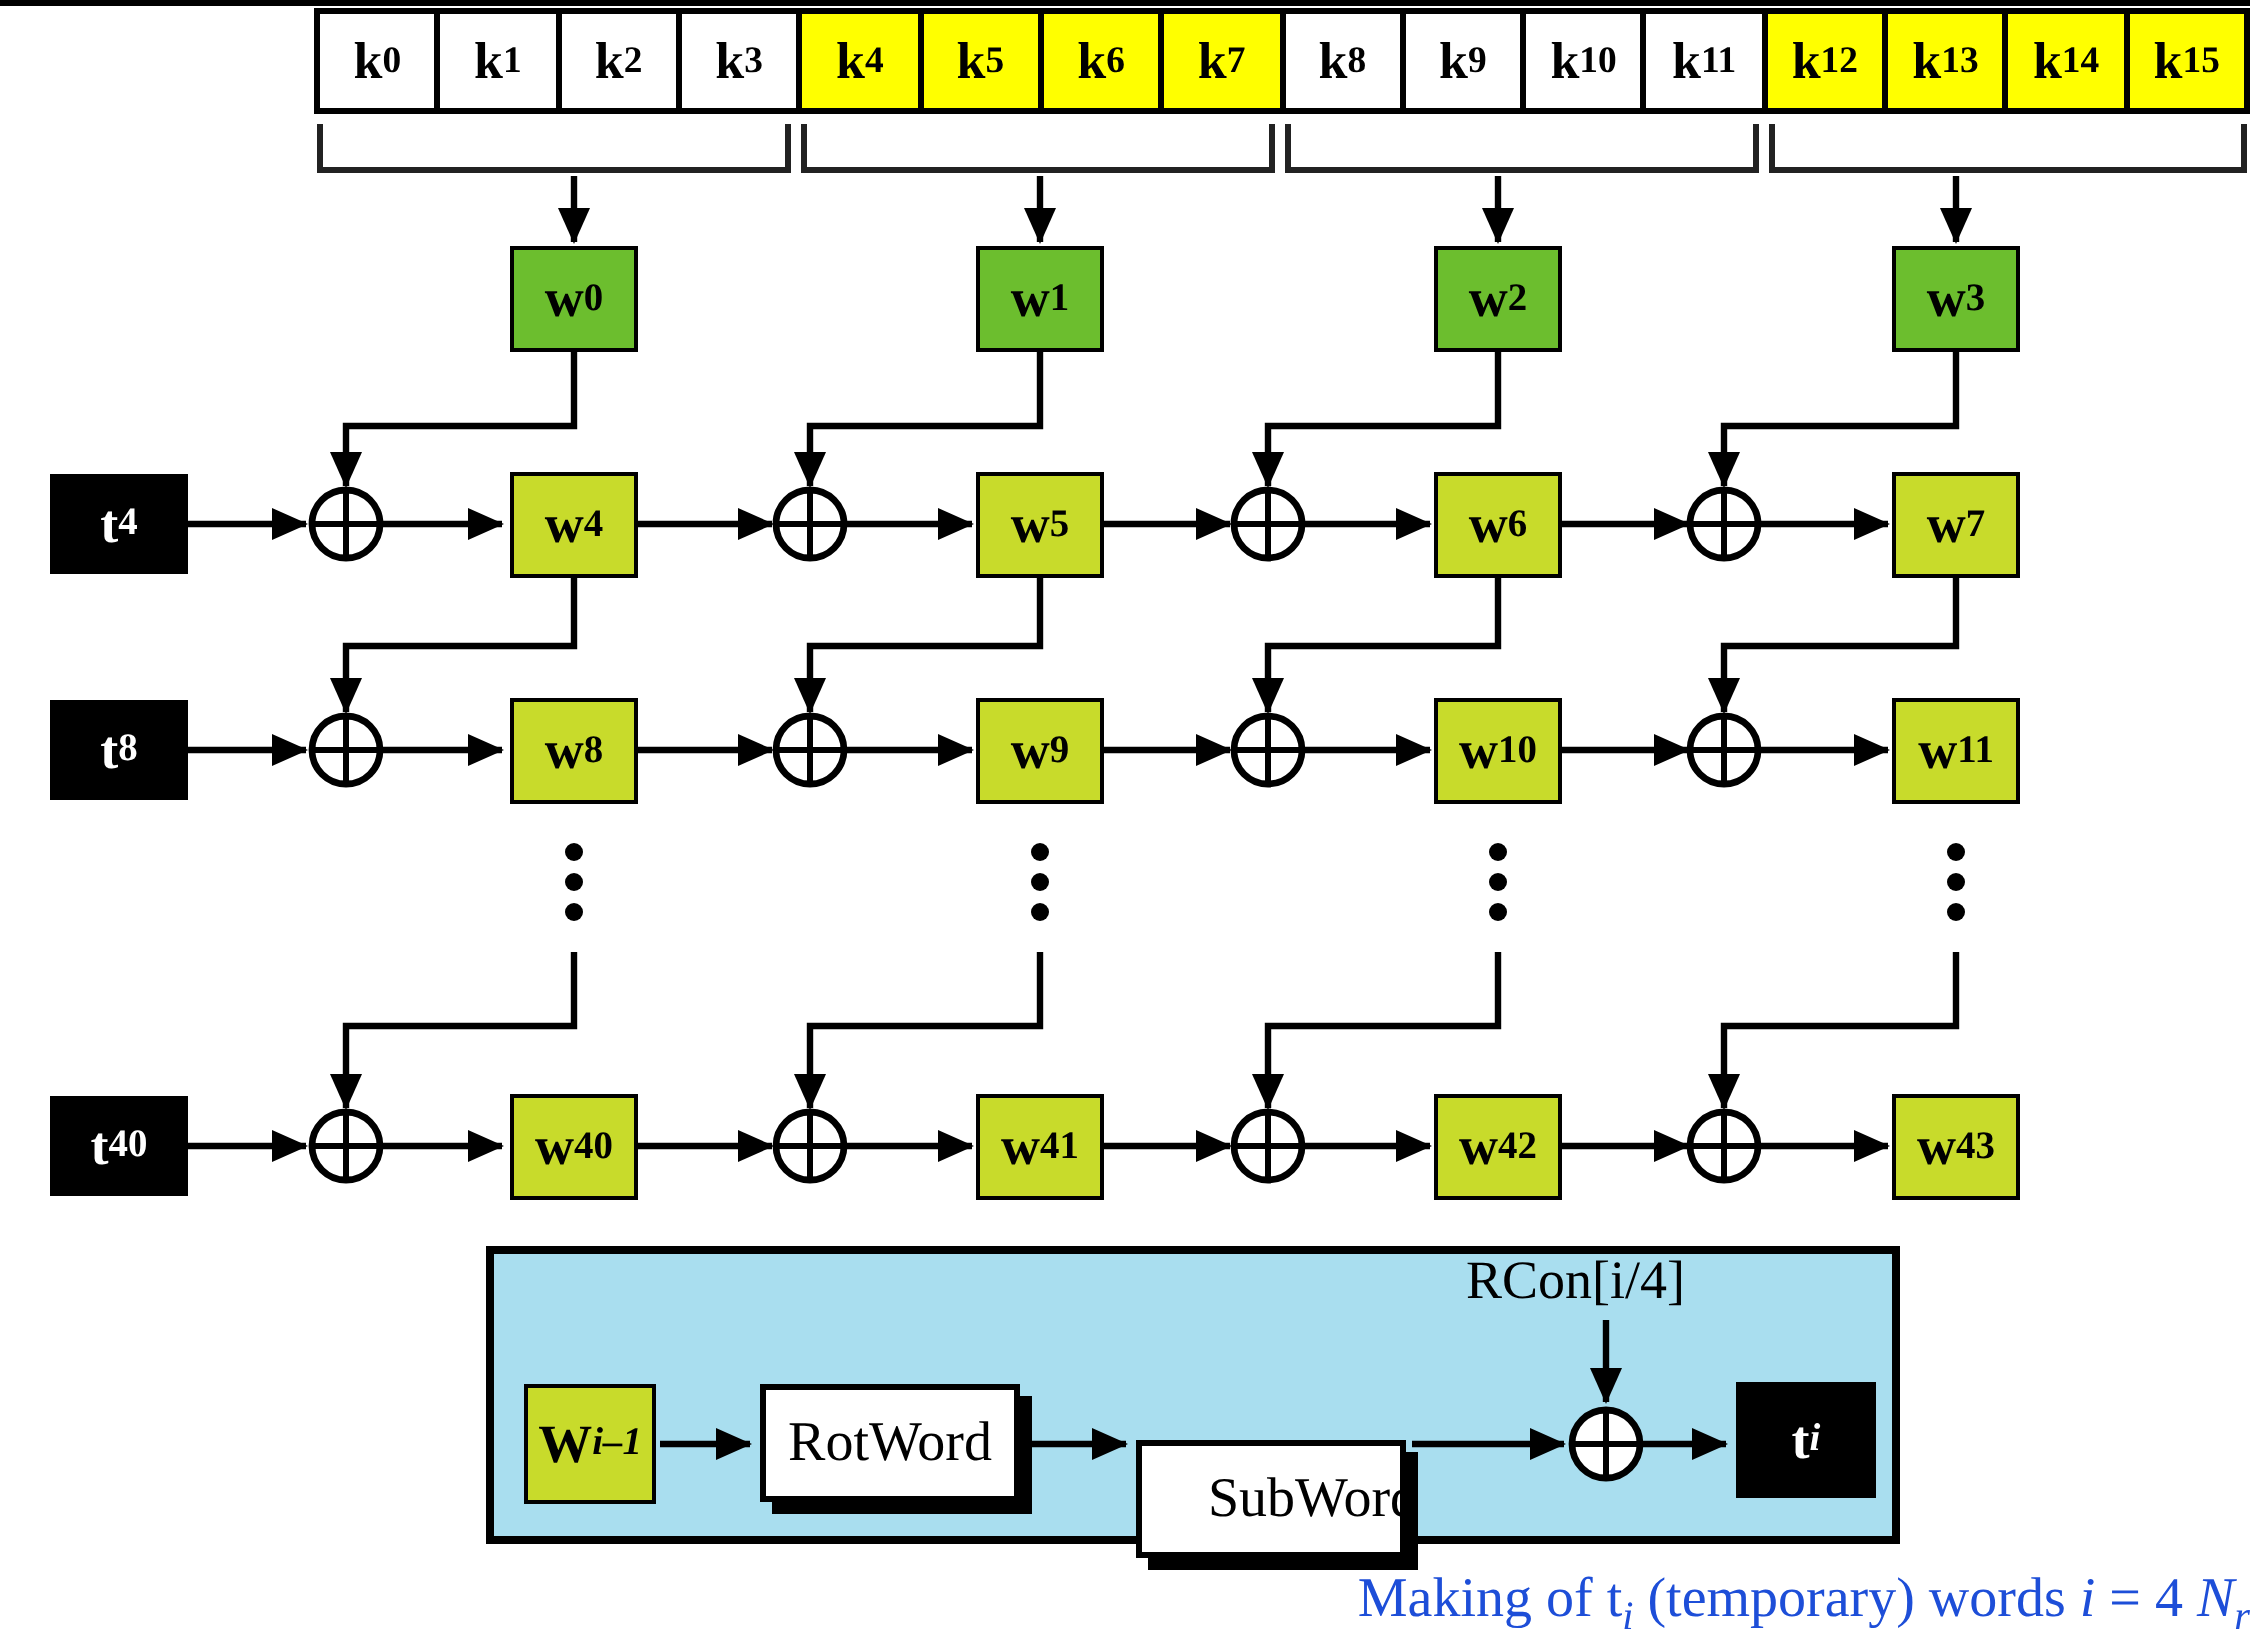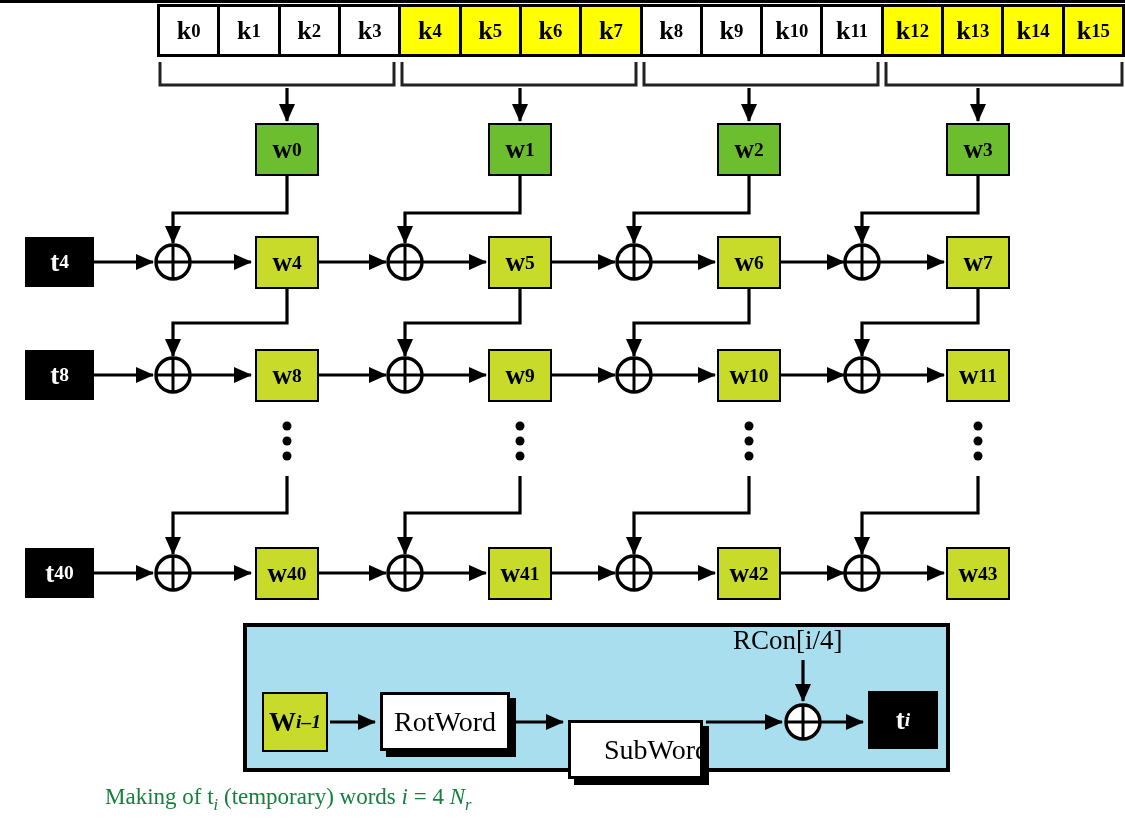--- a/index.html
+++ b/index.html
@@ -29,21 +29,21 @@
   .dot{fill:#000;}
   
   #panel{left:243px;top:623px;width:707px;height:149px;box-sizing:border-box;border:4px solid #000;z-index:1;}
   .pword{box-sizing:border-box;border:3px solid #000;background:#fff;display:flex;align-items:center;justify-content:center;
          font-size:28px;box-shadow:6px 6px 0 #000;z-index:3;}
   #w-input-box{left:262px;top:692px;width:66px;height:60px;box-sizing:border-box;border:2.5px solid #000;
          display:flex;align-items:center;justify-content:center;font-weight:bold;font-size:27px;z-index:3;}
   #w-input-box sub, #t-output-box sub{font-style:italic;}
   #rcon-label{left:733px;top:625px;width:140px;text-align:left;font-size:27px;z-index:3;}
   #t-output-box{left:868px;top:691px;width:70px;height:58px;}
-  #caption{left:105px;top:784px;width:1020px;text-align:left;font-size:23px;color:#15803d;z-index:3;}
+  #caption{left:105px;top:784px;width:1020px;text-align:right;font-size:28px;color:#1d4ed8;z-index:3;}
   .it{font-style:italic;}
 </style>
 </head>
 <body>
 
 <div id="stage">
 
   <div class="abs" id="topline"></div>
 
 

